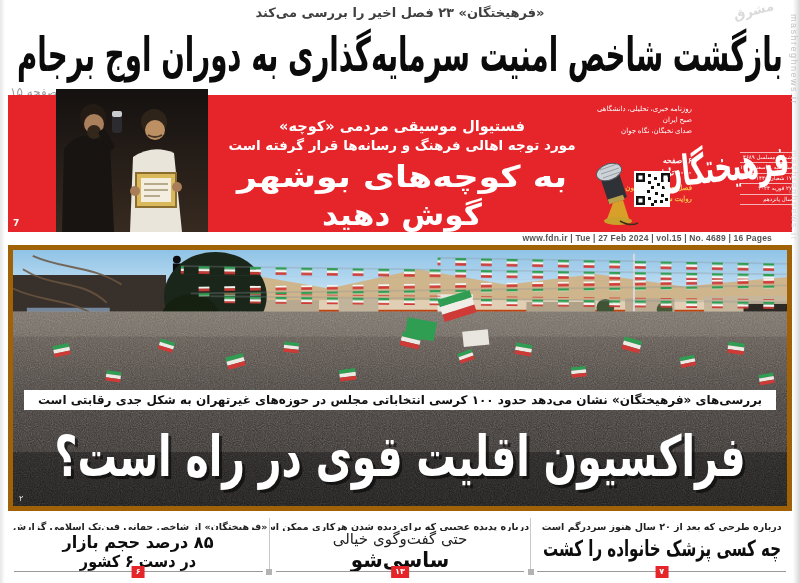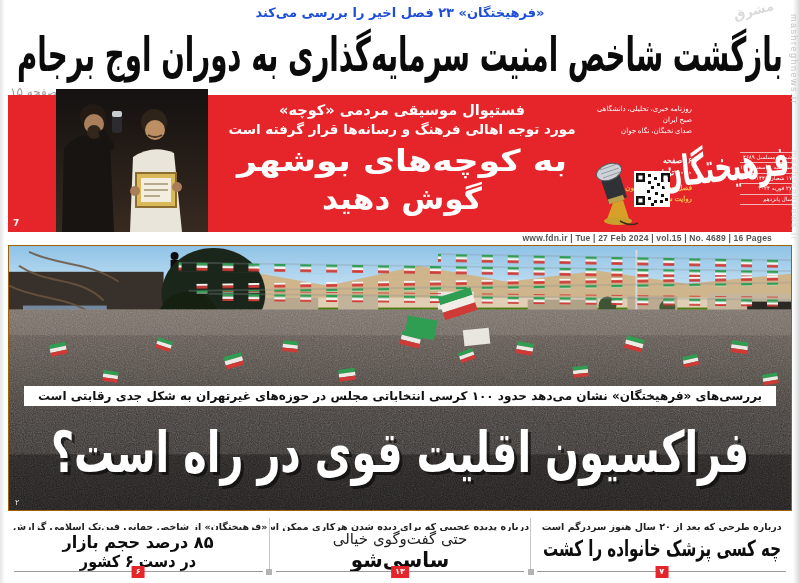--- a/index.html
+++ b/index.html
@@ -9,47 +9,47 @@
           background:linear-gradient(to left,#d6d6d6,rgba(255,255,255,0));z-index:40;}
   .edge-l{position:absolute;left:0;top:0;bottom:0;width:5px;
           background:linear-gradient(to right,#e6e6e6,rgba(255,255,255,0));z-index:40;}
   .watermark-v{position:absolute;right:1px;top:14px;writing-mode:vertical-rl;direction:ltr;
           font-family:"Liberation Sans",sans-serif;font-size:9px;color:#c3c3c3;
           letter-spacing:1.5px;z-index:41;}
   .watermark-v.low{top:150px;opacity:.55;}
   .corner-logo{position:absolute;right:26px;top:3px;color:#d2d2d2;font-size:13px;font-weight:bold;
           transform:rotate(-14deg);z-index:41;opacity:.8;}
   .top-kicker{position:absolute;top:5px;left:0;right:0;text-align:center;
-          font-size:13px;font-weight:bold;color:#1d4ed8;}
+          font-size:13px;font-weight:bold;color:#404040;}
   .main-headline-svg{position:absolute;top:22px;left:8px;width:784px;height:64px;}
   .side-ref{position:absolute;top:85px;left:10px;font-size:12px;color:#999;}
   
   .masthead{position:absolute;left:8px;top:95px;width:784px;height:137px;
           background:var(--accent,#e6252b);}
   .m-pagenum{position:absolute;left:5px;bottom:4px;color:#fff;font-size:9px;font-weight:bold;}
   .men-photo{position:absolute;left:48px;top:-6px;width:152px;height:143px;}
   .festival{position:absolute;left:200px;top:7px;width:388px;color:#fff;text-align:center;}
-  .f-k1{font-size:14.5px;font-weight:bold;}
+  .f-k1{font-size:14.5px;font-weight:bold;margin-top:16px;}
   .f-k2{font-size:13.5px;font-weight:bold;margin-top:3px;}
   .f-h{width:388px;height:78px;margin-top:4px;}
   .info-col{position:absolute;left:588px;top:9px;width:96px;color:#fff;text-align:right;
           font-size:7px;line-height:1.55;font-family:Liberation Serif, serif;}
   .info-col .row2{margin-top:18px;font-weight:bold;font-size:7.5px;line-height:1.5;}
   .promo{color:#f6c14e;font-weight:bold;font-size:7px;margin-top:5px;line-height:1.5;}
   .mic{position:absolute;left:580px;top:62px;width:88px;height:72px;}
   .logo-svg{position:absolute;left:648px;top:2px;width:138px;height:132px;}
   .issue-col{position:absolute;left:732px;top:57px;width:54px;color:#fff;font-size:5.5px;}
   .issue-col div{border-top:1px solid rgba(255,255,255,.65);padding:1px 2px 1px 0;text-align:right;line-height:1.35;}
   .issue-col div:last-child{border-bottom:1px solid rgba(255,255,255,.65);}
   .dateline{position:absolute;top:233px;right:28px;direction:ltr;
           font-family:"Liberation Sans",sans-serif;font-size:8.5px;font-weight:bold;
           color:#555;letter-spacing:.2px;}
   
   .photo{position:absolute;left:8px;top:245px;width:784px;height:266px;
-         border:1px solid #a16207;box-sizing:border-box;overflow:hidden;background:#4d7c0f;}
+         border:5px solid #a16207;box-sizing:border-box;overflow:hidden;background:#c2410c;}
   .photo-svg{position:absolute;inset:0;width:100%;height:100%;}
   .caption{position:absolute;top:140px;left:0;right:0;display:flex;justify-content:center;}
   .caption span{background:#fff;color:#111;font-size:12px;font-weight:bold;
          padding:3px 14px;white-space:nowrap;}
   .photo-headline{position:absolute;top:163px;left:0;width:100%;height:92px;}
   .photo-num{position:absolute;left:6px;bottom:3px;color:#eee;font-size:8px;}
   
   .bottom{position:absolute;left:8px;top:518px;width:784px;height:54px;display:flex;direction:rtl;}
   .story{flex:1 1 0;position:relative;display:flex;flex-direction:column;align-items:center;
          padding-top:3px;min-width:0;}

